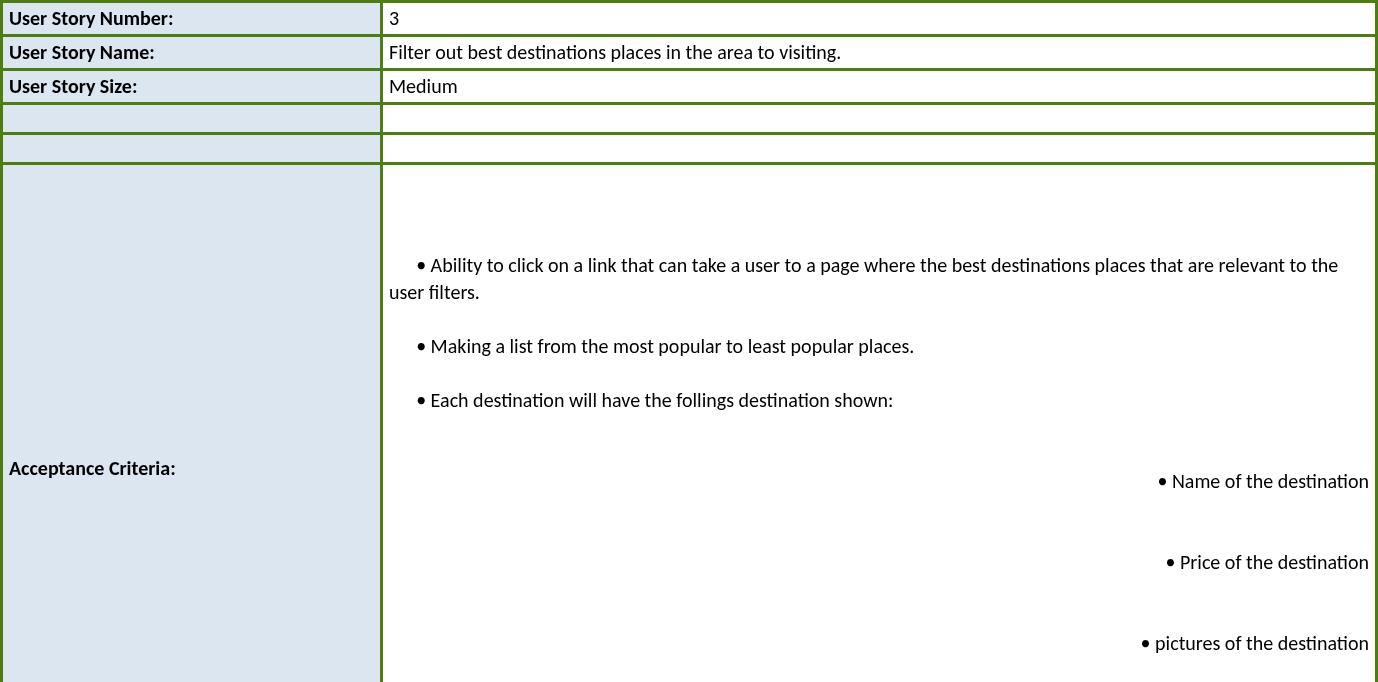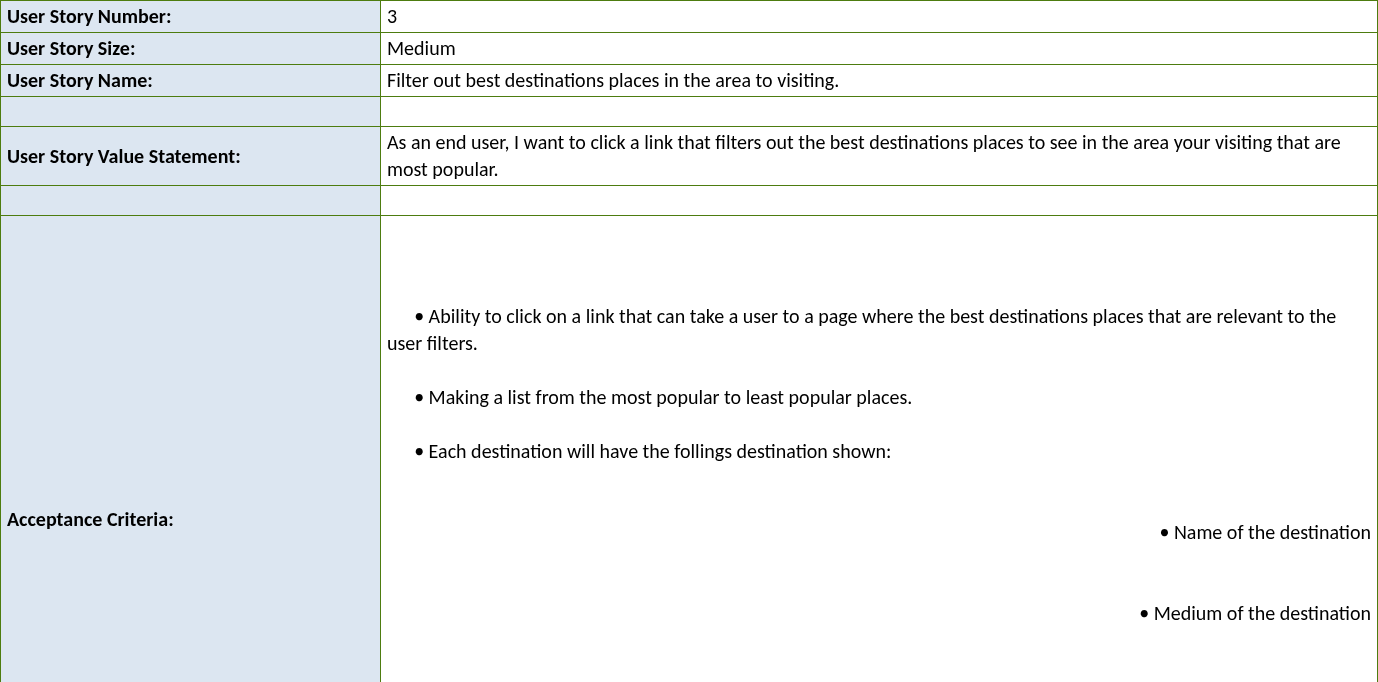--- a/index.html
+++ b/index.html
@@ -13,21 +13,21 @@
       background: #ffffff;
       color: #000000;
       width: 1378px;
     }
     table {
       border-collapse: collapse;
       width: 100%;
       table-layout: fixed;
     }
     td {
-      border: 1px solid #4d7c0f;
+      border: 3px solid #4d7c0f;
       padding: 2px 6px;
       vertical-align: middle;
       line-height: 1.35;
     }
     td.label {
       background-color: #dce6f1;
       font-weight: bold;
       width: 380px;
     }
     td.value {
@@ -51,44 +51,40 @@
 </head>
 <body>
 
 <table>
   <tbody>
       <tr>
     <td class="label">User Story Number:</td>
     <td class="value">3</td>
   </tr>
   <tr>
+    <td class="label">User Story Name:</td>
+    <td class="value">Filter out best destinations places in the area to visiting.</td>
+  </tr>
+  <tr>
     <td class="label">User Story Size:</td>
     <td class="value">Medium</td>
-  </tr>
-  <tr>
-    <td class="label">User Story Name:</td>
-    <td class="value">Filter out best destinations places in the area to visiting.</td>
   </tr>
   <tr class="empty-row">
     <td class="label"></td>
     <td class="value"></td>
-  </tr>
-  <tr>
-    <td class="label">User Story Value Statement:</td>
-    <td class="value">As an end user,  I want to click a link that filters out the best destinations places to see in the area your visiting that are most popular.</td>
   </tr>
   <tr class="empty-row">
     <td class="label"></td>
     <td class="value"></td>
   </tr>
   <tr>
     <td class="label">Acceptance Criteria:</td>
     <td class="value criteria-cell">
       <span>• Ability to click on a link that can take a user to a page where the best destinations places that are relevant to the user filters.</span><br>
       <span>• Making a list from the most popular to least popular places.</span><br>
       <span>• Each destination will have the follings destination shown:</span><br>
       <span class="indent"> • Name of the destination</span>
-      <span class="indent">• Medium of the destination</span>
+      <span class="indent">• Price of the destination</span>
       <span class="indent">• pictures of the destination</span>
     </td>
   </tr>
 </tbody>
   </table>
 
 </body></html>

